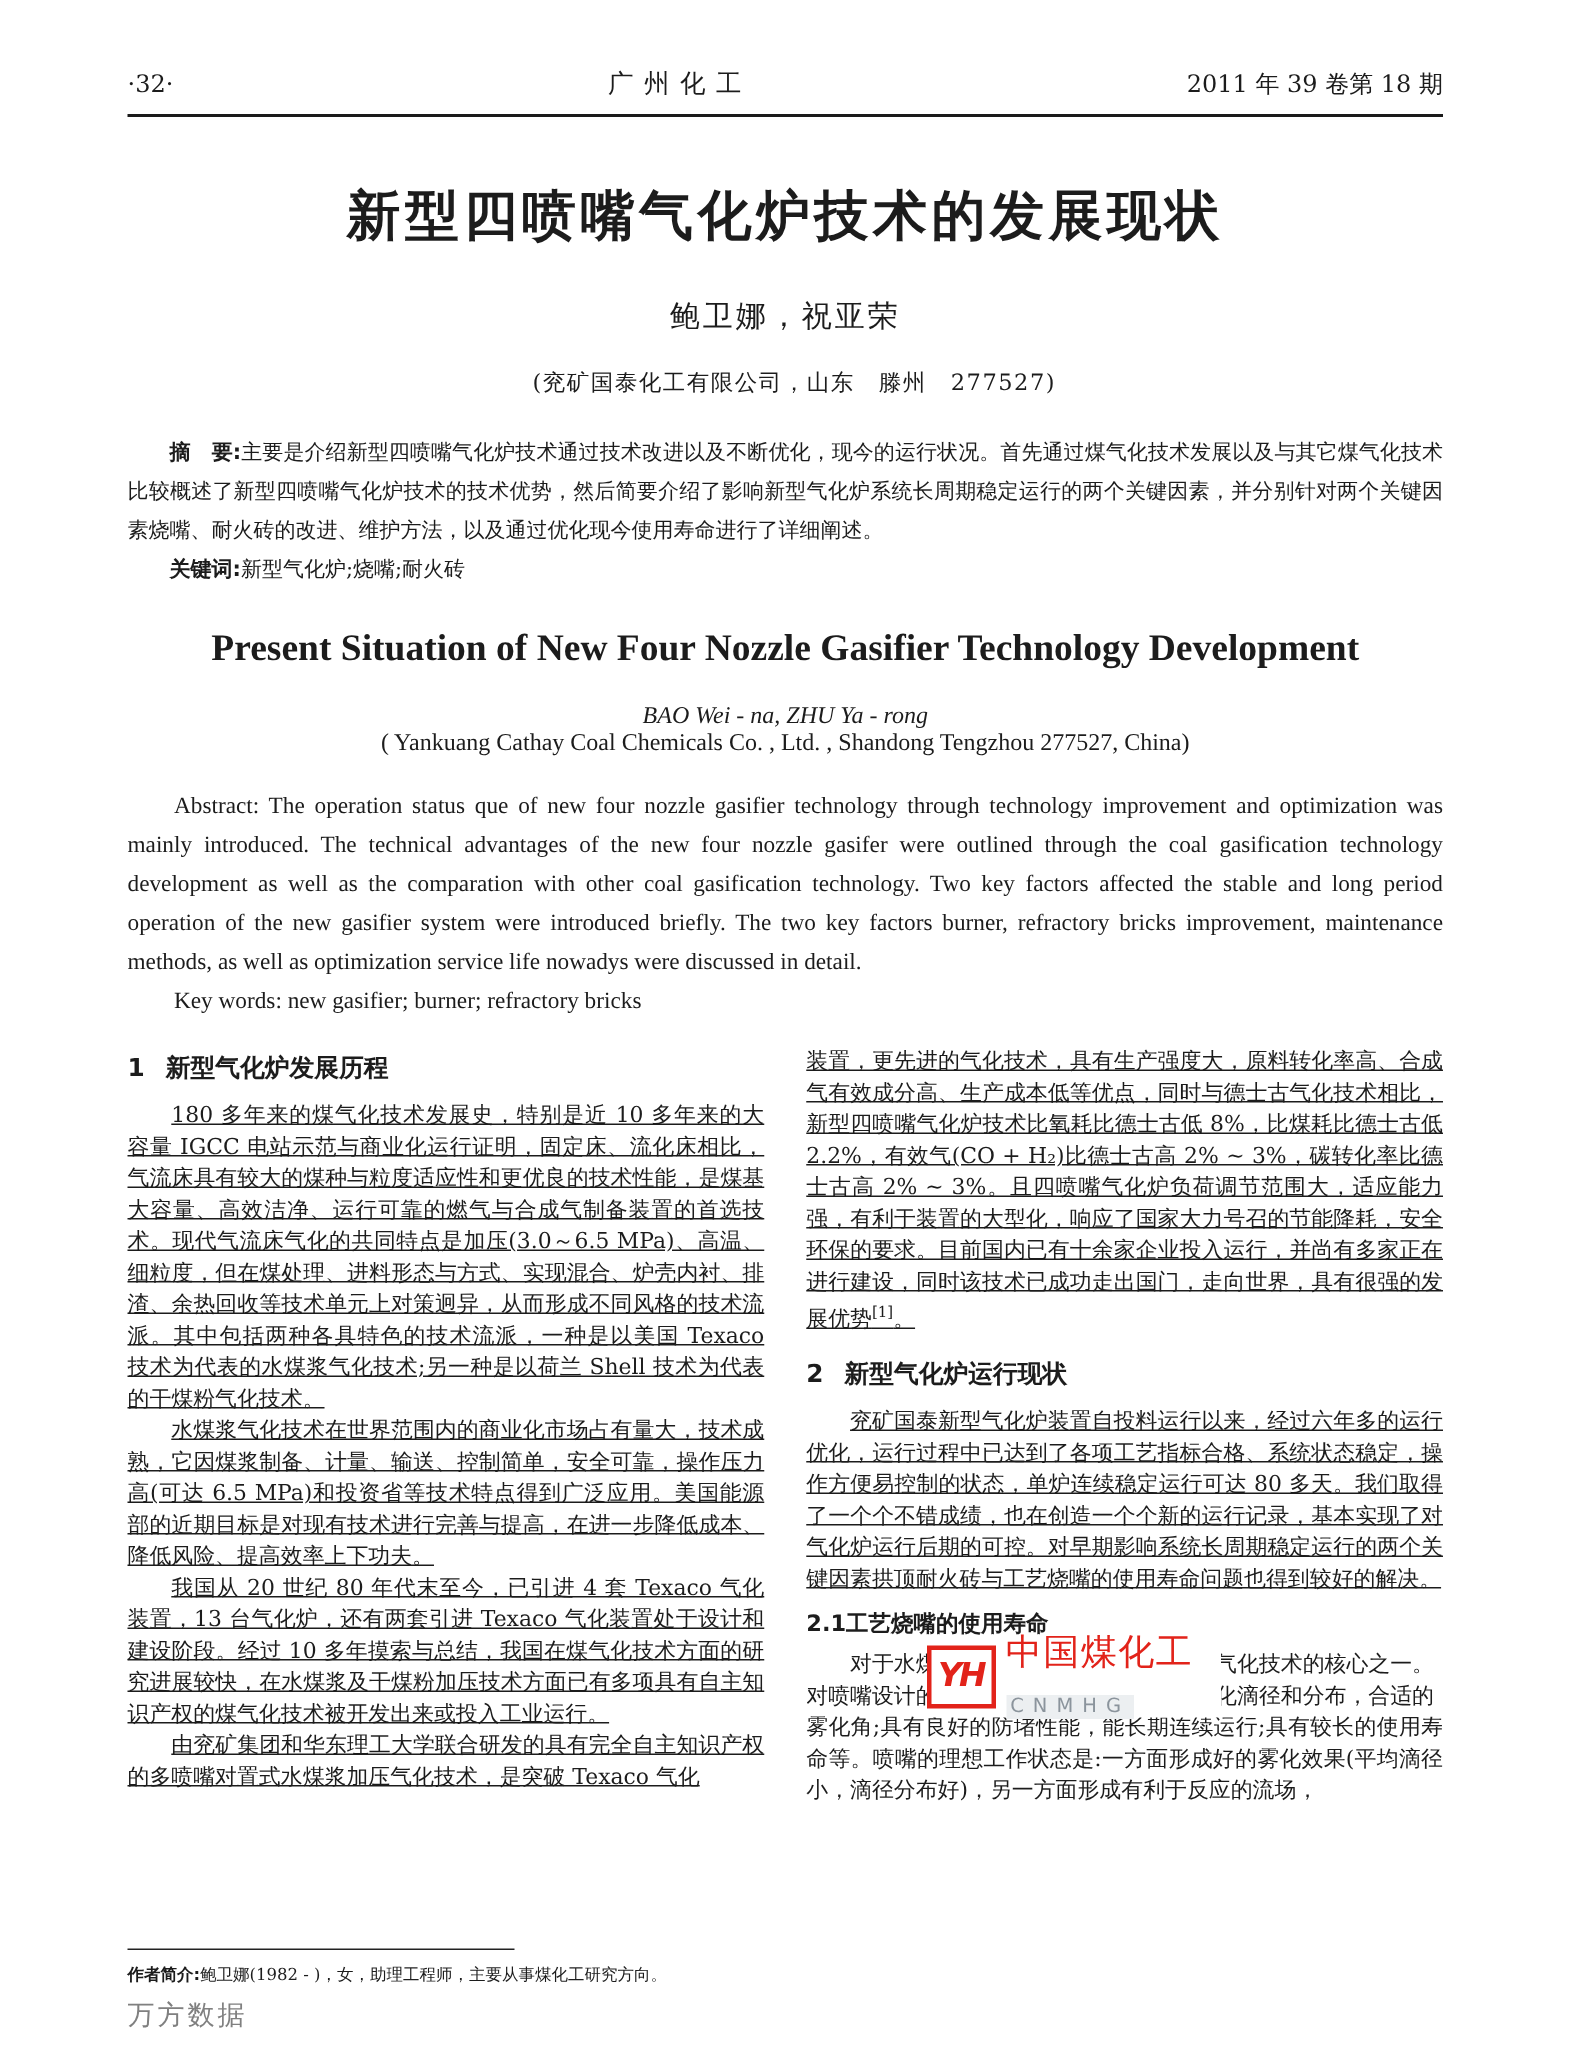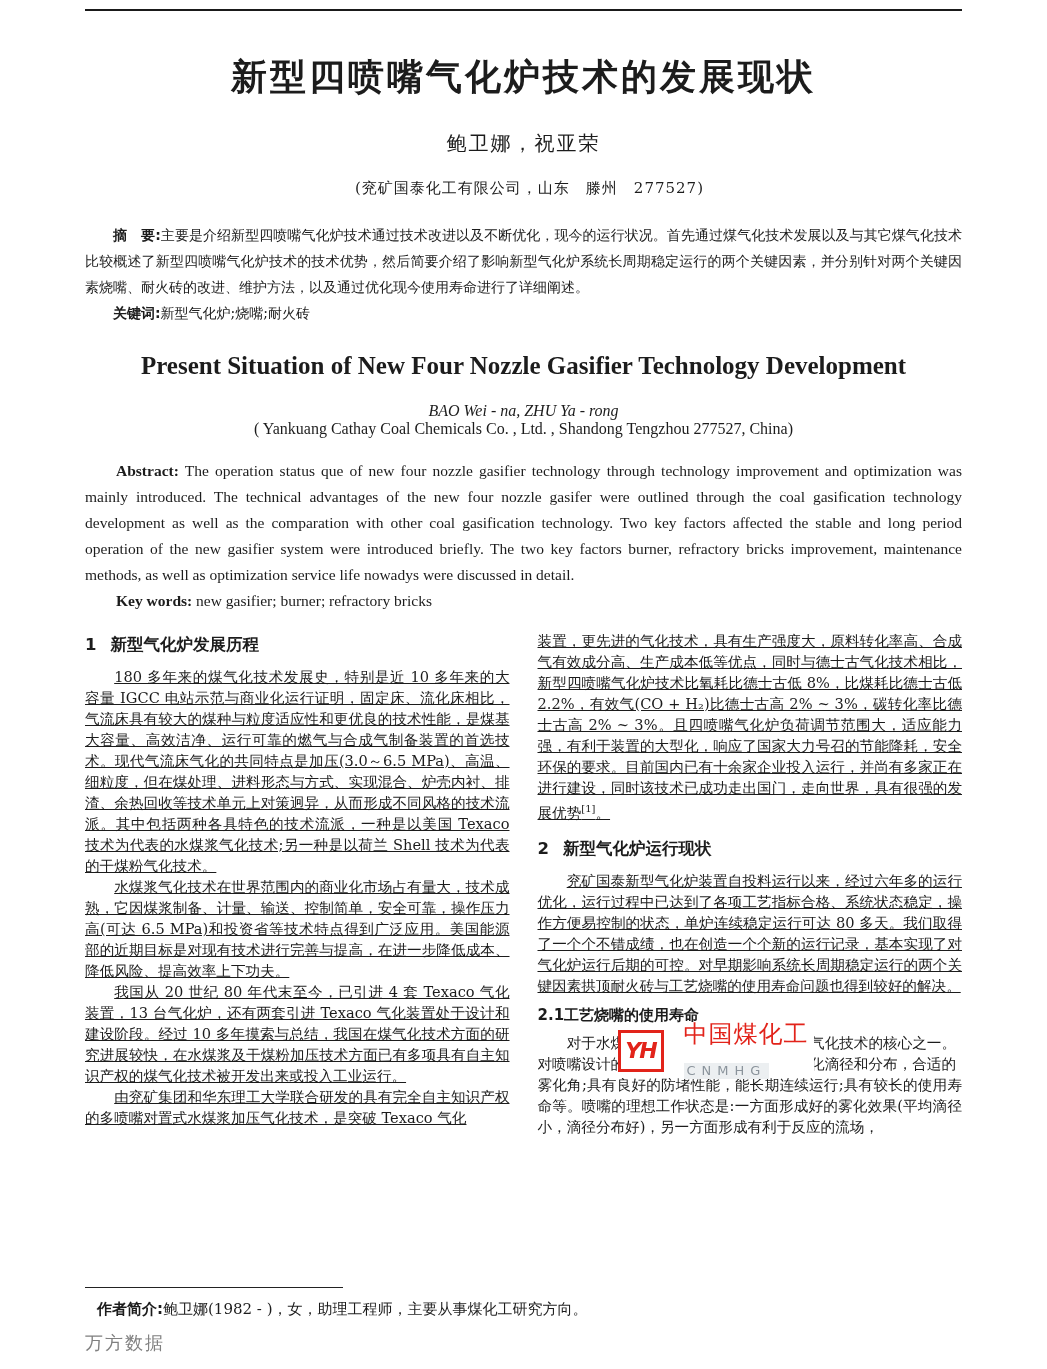--- a/index.html
+++ b/index.html
@@ -26,64 +26,69 @@
   .title-en{margin:26px 85px 0;text-align:center;font-size:25px;font-weight:700;
             font-family:"Liberation Serif","DejaVu Serif",serif;}
   .authors-en{margin-top:22px;text-align:center;font-size:16px;font-style:italic;
               font-family:"Liberation Serif","DejaVu Serif",serif;}
   .affil-en{text-align:center;font-size:16px;
             font-family:"Liberation Serif","DejaVu Serif",serif;}
   .abs-en{margin:20px 85px 0;font-size:15.5px;line-height:26px;text-align:justify;
           text-indent:2em;font-family:"Liberation Serif","DejaVu Serif",serif;}
   .kw-en{margin:0 85px;font-size:15.5px;line-height:26px;text-indent:2em;
          font-family:"Liberation Serif","DejaVu Serif",serif;}
-  .lbl-en{font-weight:700;font-style:normal;}
+  .lbl-en{font-weight:400;font-style:normal;}
   
   .columns{display:flex;gap:28px;margin:16px 85px 0;}
   .col{flex:1;min-width:0;font-size:14.6px;line-height:21px;text-align:justify;}
   .sec{font-family:"DejaVu Sans","Liberation Sans",sans-serif;font-size:16.5px;
        font-weight:700;margin:4px 0 11px;}
   .sec2{margin-top:15px;}
   .sec-num{margin-right:14px;}
   .subsec{font-family:"DejaVu Sans","Liberation Sans",sans-serif;font-size:15px;
           font-weight:700;margin:9px 0 6px;}
   .subsec .sec-num{margin-right:0;}
   .para{margin:0;text-indent:2em;text-decoration:underline;}
   .para.noindent{text-indent:0;}
   sup{font-size:10px;}
   
   .p7{position:relative;margin:0;}
   .p7-line{white-space:nowrap;overflow:hidden;height:21px;}
   .ind{display:inline-block;width:2em;}
   .gap{display:inline-block;width:185px;}
   .p7-rest{text-align:justify;}
   .watermark{position:absolute;top:-8px;left:80px;width:196px;height:54px;
-             background:#ffffff;display:flex;align-items:center;gap:20px;}
+             background:#ffffff;display:flex;align-items:center;gap:7px;}
   .wm-logo{width:46px;height:42px;border:3px solid #e2231a;color:#e2231a;
            display:flex;align-items:center;justify-content:center;
            font:italic 900 22px "DejaVu Sans","Liberation Sans",sans-serif;
            letter-spacing:-2px;box-sizing:border-box;}
   .wm-name{font-family:"DejaVu Sans","Liberation Sans",sans-serif;
            font-size:24px;line-height:26px;color:#e2231a;letter-spacing:1px;}
   .wm-sub{font-family:"DejaVu Sans","Liberation Sans",sans-serif;
           font-size:13px;line-height:16px;color:#8b949c;letter-spacing:6px;
           background:#eceff1;display:inline-block;padding:0 3px;margin-top:16px;}
   
   .footer{position:absolute;left:85px;right:85px;bottom:14px;}
   .foot-rule{width:258px;border-top:1.5px solid #222;margin-bottom:7px;}
-  .bio{margin:12px;font-size:15px;line-height:19px;}
+  .bio{margin:0;font-size:11px;line-height:19px;}
   .bio-lbl{font-family:"DejaVu Sans","Liberation Sans",sans-serif;font-weight:700;}
   .brand{margin-top:5px;color:#808080;font-size:18px;letter-spacing:2px;
          font-family:"DejaVu Sans","Liberation Sans",sans-serif;}
 </style>
 </head>
 <body>
 
 <div class="page">
 
+  <div class="hdr">
+    <span>·32·</span>
+    <span class="hdr-journal">广州化工</span>
+    <span>2011 年 39 卷第 18 期</span>
+  </div>
   <div class="hdr-rule"></div>
 
   <h1 class="title-cn">新型四喷嘴气化炉技术的发展现状</h1>
   <div class="authors-cn">鲍卫娜，祝亚荣</div>
   <div class="affil-cn">(兖矿国泰化工有限公司，山东　滕州　277527)</div>
 
   <p class="abs-cn"><span class="lbl-cn">摘　要:</span><span>主要是介绍新型四喷嘴气化炉技术通过技术改进以及不断优化，现今的运行状况。首先通过煤气化技术发展以及与其它煤气化技术比较概述了新型四喷嘴气化炉技术的技术优势，然后简要介绍了影响新型气化炉系统长周期稳定运行的两个关键因素，并分别针对两个关键因素烧嘴、耐火砖的改进、维护方法，以及通过优化现今使用寿命进行了详细阐述。</span></p>
 
   <p class="kw-cn"><span class="lbl-cn">关键词:</span><span>新型气化炉;烧嘴;耐火砖</span></p>
 

